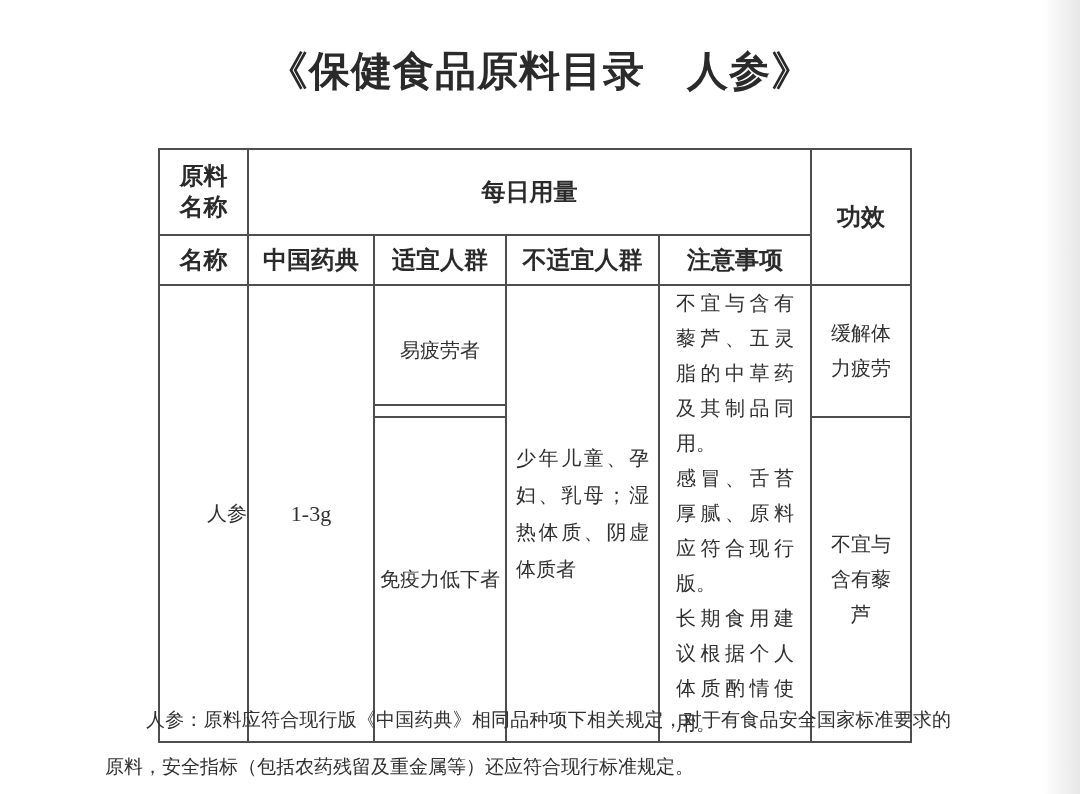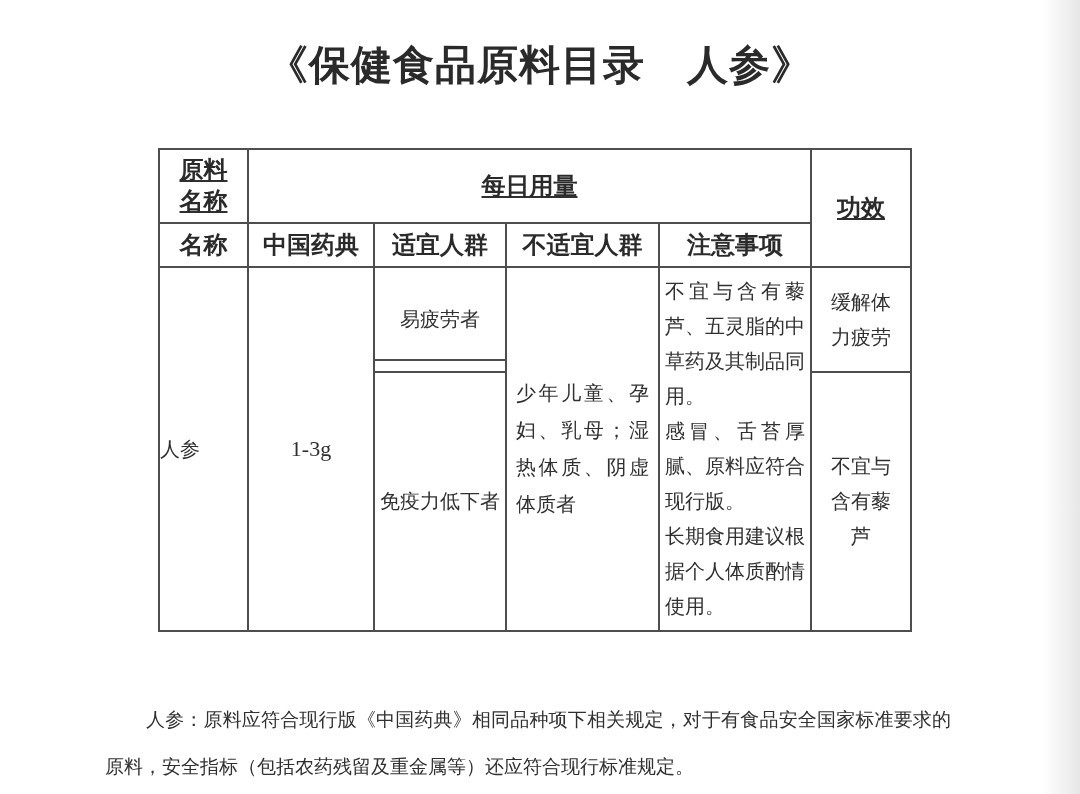--- a/index.html
+++ b/index.html
@@ -11,21 +11,21 @@
   }
   .page {
     position: relative;
     width: 1080px;
     height: 794px;
     overflow: hidden;
     background: linear-gradient(to right, #ffffff 0%, #ffffff 96.5%, #e7e7e7 100%);
   }
   .doc-title {
     position: absolute;
-    top: 38px;
+    top: 44px;
     left: 0;
     width: 100%;
     text-align: center;
     font-size: 41px;
     font-weight: bold;
     letter-spacing: 1px;
     color: #2a2a2a;
     white-space: nowrap;
   }
   table.ingredient-table {
@@ -43,46 +43,46 @@
   .ingredient-table th {
     font-weight: bold;
     font-size: 24px;
     text-align: center;
     color: #2a2a2a;
   }
   .ingredient-table td {
     font-size: 20px;
     color: #303030;
   }
-  tr.r-h1 { height: 74px; text-decoration: underline; }
-  tr.r-h2 { height: 44px; }
+  tr.r-h1 { height: 86px; }
+  tr.r-h2 { height: 50px; }
   tr.r-a  { height: 105px; }
   tr.r-b  { height: 259px; }
   th.th-material { padding: 0 18px; line-height: 31px; }
-  td.cell-center { text-align: left; border-radius: 17px; }
+  td.cell-center { text-align: right; border-radius: 17px; }
   td.cell-dosage { text-align: center; font-size: 22px; border-radius: 26px; }
   td.cell-suit-a { text-align: center; position: relative; }
   
   td.cell-suit-a::after {
     content: "";
     position: absolute;
     left: -2px; right: -2px; bottom: 10px;
     border-bottom: 2px solid #4e4e4e;
   }
   td.cell-suit-b { text-align: center; }
   td.cell-unsuitable {
     text-align: justify;
     line-height: 37px;
     padding: 0 9px;
     line-break: strict;
   }
   td.cell-precautions {
     text-align: justify;
     line-height: 35px;
-    padding: 0 5px;
+    padding: 0 16px;
     line-break: strict;
   }
   td.cell-efficacy {
     text-align: center;
     line-height: 35px;
     padding: 12px 17px;
   }
   .doc-note {
     position: absolute;
     left: 105px;

